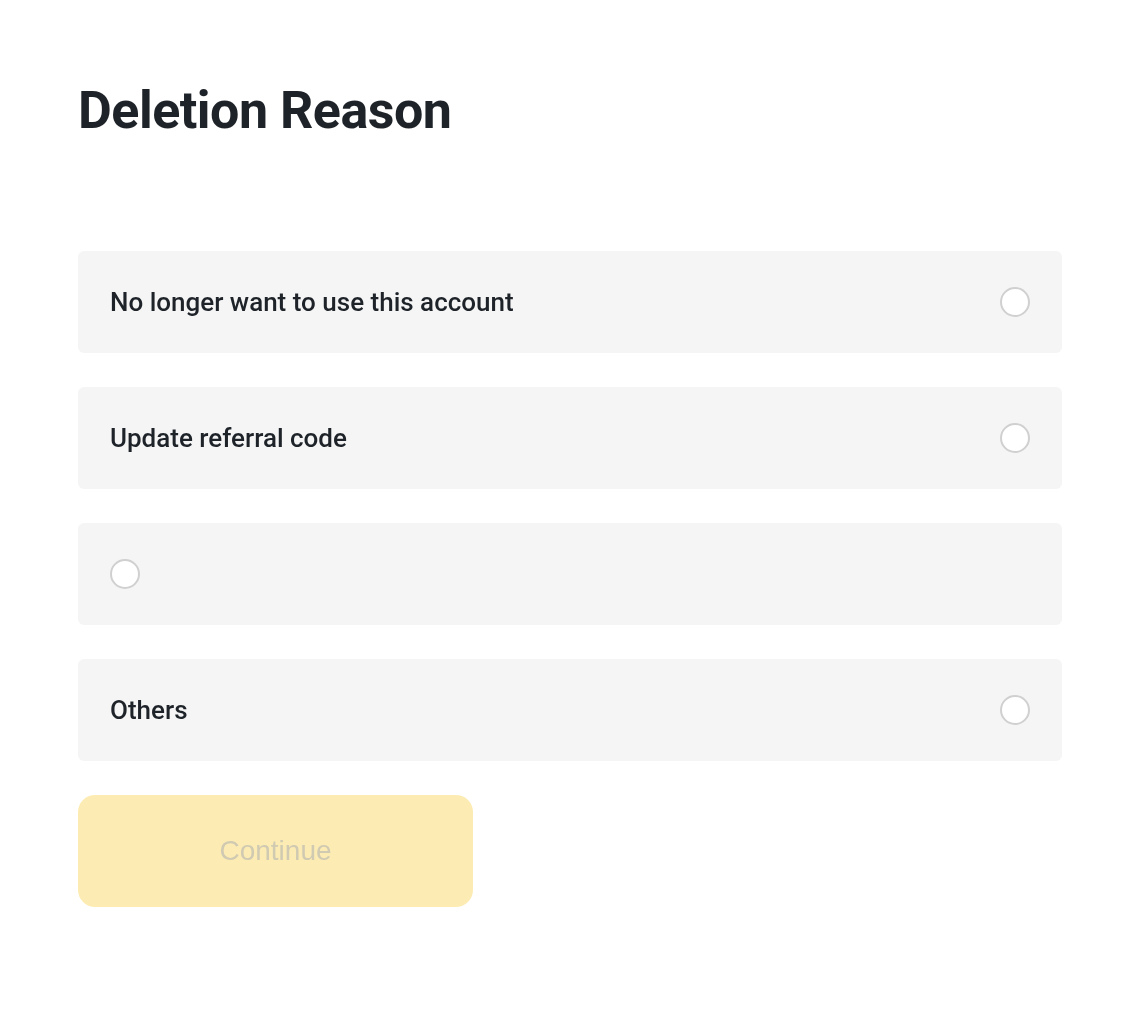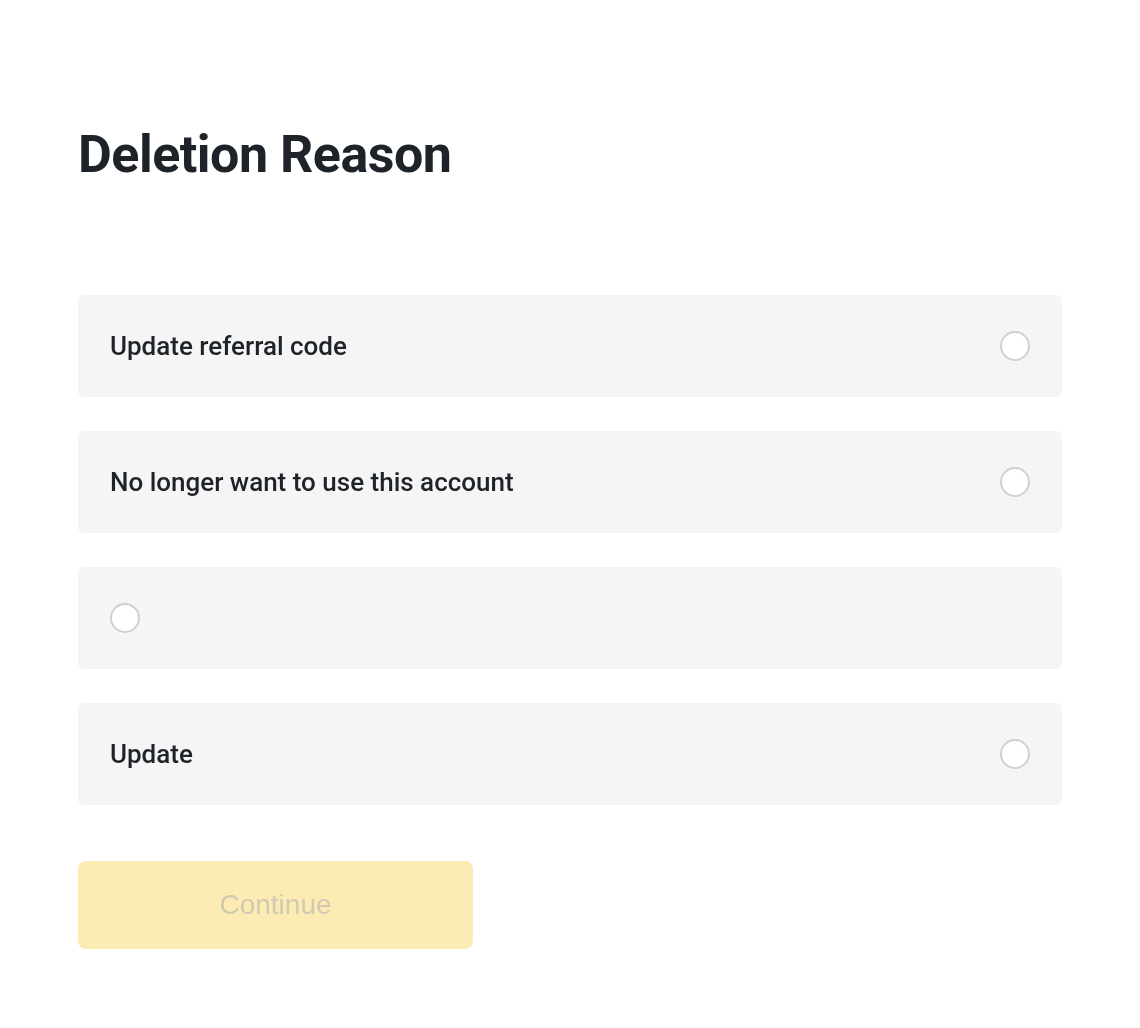--- a/index.html
+++ b/index.html
@@ -13,21 +13,20 @@
       width: 1140px;
       height: 1028px;
       padding: 80px 78px;
     }
     .page-title {
       font-size: 52px;
       font-weight: 700;
       color: #1e2329;
       margin-bottom: 110px;
       letter-spacing: -0.5px;
-      margin-top: 44px;
     }
     .options {
       display: flex;
       flex-direction: column;
       gap: 34px;
     }
     .option-row {
       background: #f5f5f5;
       border-radius: 6px;
       padding: 36px 32px;
@@ -43,54 +42,54 @@
     }
     .radio {
       width: 30px;
       height: 30px;
       border-radius: 50%;
       border: 2px solid #d0d0d0;
       background: #ffffff;
       flex-shrink: 0;
     }
     .continue-button {
-      margin-top: 56px;
+      margin-top: 34px;
       width: 395px;
-      height: 88px;
+      height: 112px;
       background: #fce9a6;
       border: none;
-      border-radius: 8px;
+      border-radius: 17px;
       font-size: 28px;
       font-weight: 500;
       color: #c9c1a5;
       cursor: default;
       opacity: 0.85;
     }
   </style>
 </head>
 <body>
 
 
 
 <h1 class="page-title">Deletion Reason</h1>
 
 <div class="options">
   <div class="option-row">
-    <span class="option-label">Update referral code</span>
+    <span class="option-label">No longer want to use this account</span>
     <span class="radio"></span>
   </div>
   <div class="option-row">
-    <span class="option-label">No longer want to use this account</span>
+    <span class="option-label">Update referral code</span>
     <span class="radio"></span>
   </div>
   <div class="option-row">
     <span class="radio"></span>
   </div>
   <div class="option-row">
-    <span class="option-label">Update</span>
+    <span class="option-label">Others</span>
     <span class="radio"></span>
   </div>
 </div>
 
 <button class="continue-button">Continue</button>
 
 
 
 
 </body></html>

